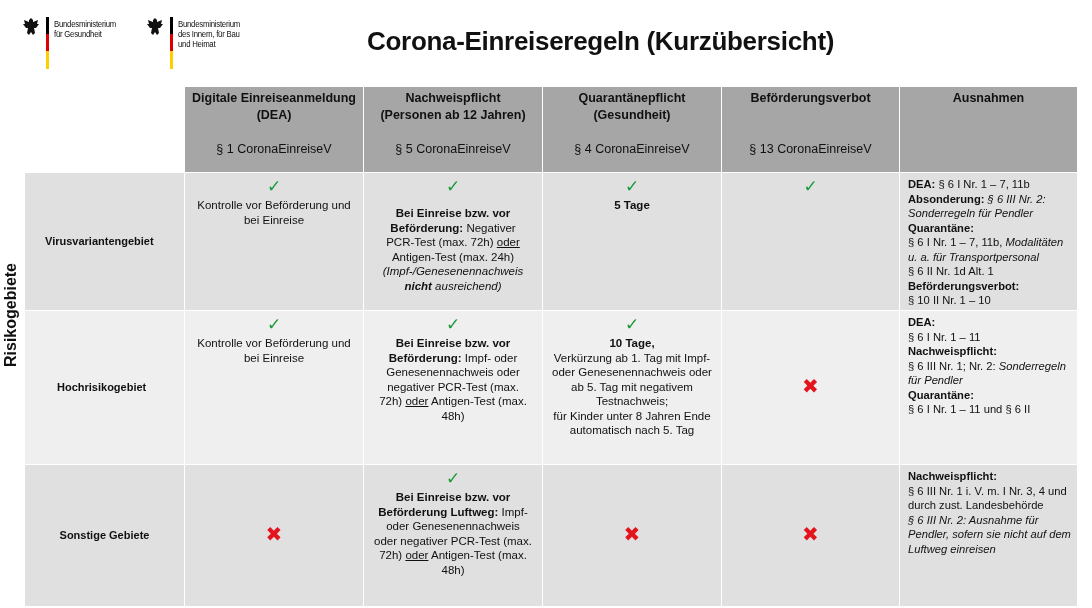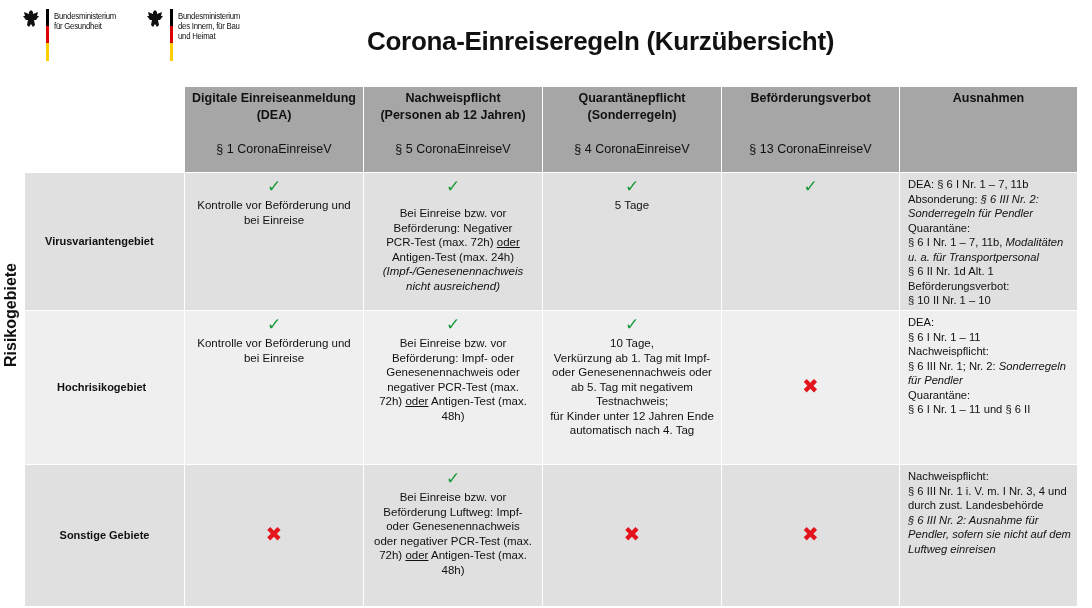--- a/index.html
+++ b/index.html
@@ -1,21 +1,21 @@
 <!DOCTYPE html>
 <html><head>
   <meta charset="utf-8">
   <style>
     html, body { margin: 0; padding: 0; background: #ffffff; }
     body {
       width: 1092px; height: 608px; position: relative; overflow: hidden;
       font-family: "Liberation Sans", "DejaVu Sans", sans-serif; color: #111;
     }
     .logo {
-      position: absolute; top: 9px; display: flex; align-items: flex-start;
+      position: absolute; top: 17px; display: flex; align-items: flex-start;
     }
     .eagle {
       width: 18px; height: 20px; position: relative; margin-right: 6px;
     }
     .eagle svg { display: block; }
     .flagbar {
       width: 3px; height: 52px; margin-right: 5px;
       background: linear-gradient(#000 0 33%, #dd0000 33% 66%, #ffce00 66% 100%);
     }
     .logo-text {
@@ -56,21 +56,21 @@
     tr.r1 td { background: #e0e0e0; height: 133px; }
     tr.r2 td { background: #efefef; height: 149px; }
     tr.r3 td { background: #e0e0e0; height: 137px; }
     td.rowhead {
       text-align: left; vertical-align: middle; font-size: 11px; font-weight: bold;
       padding-left: 20px;
     }
     td.rowhead.center { text-align: center; padding-left: 0; }
     .check { color: #1a9b3a; font-size: 17px; line-height: 18px; margin-top: 4px; display: block; font-family: "DejaVu Sans", sans-serif; }
     .cellbody { padding: 3px 8px 0 8px; }
-    .bold { font-weight: normal; }
+    .bold { font-weight: bold; }
     .cross {
       color: #e3141b; font-size: 20px; font-weight: bold; font-family: "DejaVu Sans", sans-serif;
     }
     td.mid { vertical-align: middle; }
     td.exc { text-align: left; padding: 4px 6px 0 8px; font-size: 11.2px; line-height: 14.5px; }
     .u { text-decoration: underline; }
     .i { font-style: italic; }
   </style>
 </head>
 <body>
@@ -129,21 +129,21 @@
       <div>(DEA)</div>
       <span class="law">§ 1 CoronaEinreiseV</span>
     </th>
     <th>
       <div>Nachweispflicht</div>
       <div>(Personen ab 12 Jahren)</div>
       <span class="law">§ 5 CoronaEinreiseV</span>
     </th>
     <th>
       <div>Quarantänepflicht</div>
-      <div>(Sonderregeln)</div>
+      <div>(Gesundheit)</div>
       <span class="law">§ 4 CoronaEinreiseV</span>
     </th>
     <th>
       <div>Beförderungsverbot</div>
       <div style="height:17px"></div>
       <span class="law">§ 13 CoronaEinreiseV</span>
     </th>
     <th>
       <div>Ausnahmen</div>
     </th>
@@ -190,21 +190,21 @@
       <span class="check">✓</span>
       <div class="cellbody" style="padding:3px 14px 0 14px;">
         <span class="bold">Bei Einreise bzw. vor Beförderung:</span><span> Impf- oder Genesenennachweis oder negativer PCR-Test (max. 72h) </span><span class="u">oder</span><span> Antigen-Test (max. 48h)</span>
       </div>
     </td>
     <td>
       <span class="check">✓</span>
       <div class="cellbody" style="padding:3px 6px 0 6px;">
         <div class="bold">10 Tage,</div>
         <div>Verkürzung ab 1. Tag mit Impf- oder Genesenennachweis oder ab 5. Tag mit negativem Testnachweis;</div>
-        <div>für Kinder unter 12 Jahren Ende automatisch nach 4. Tag</div>
+        <div>für Kinder unter 8 Jahren Ende automatisch nach 5. Tag</div>
       </div>
     </td>
     <td class="mid">
       <span class="cross">✖</span>
     </td>
     <td class="exc">
       <span class="bold">DEA:</span><br>
       <span>§ 6 I Nr. 1 – 11</span><br>
       <span class="bold">Nachweispflicht:</span><br>
       <span>§ 6 III Nr. 1; Nr. 2: </span><span class="i">Sonderregeln für Pendler</span><br>

